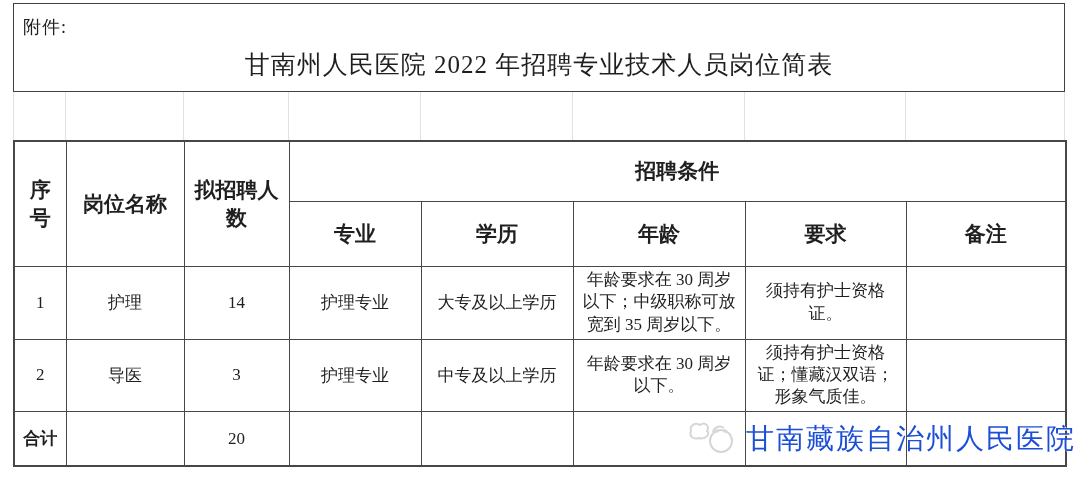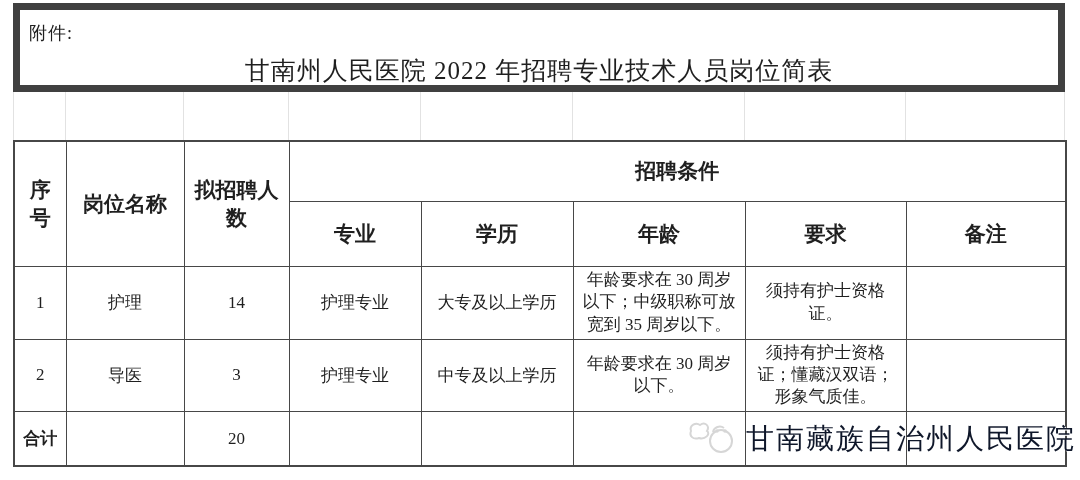--- a/index.html
+++ b/index.html
@@ -11,21 +11,21 @@
     overflow: hidden;
     font-family: "Liberation Serif", "DejaVu Serif", serif;
     color: #1f1f1f;
   }
 
   
   .title-box {
     position: absolute;
     left: 13px; top: 3px;
     width: 1052px; height: 89px;
-    border: 7px solid #404040;
+    border: 1px solid #404040;
     box-sizing: border-box;
     background: #ffffff;
   }
   .attachment-label {
     position: absolute;
     top: 11px; left: 9px;
     font-size: 18px;
     letter-spacing: 1px;
   }
   .doc-title {
@@ -89,21 +89,21 @@
     display: flex;
     align-items: center;
     z-index: 5;
     pointer-events: none;
   }
   .watermark-logo { flex: 0 0 auto; margin-right: 4px; }
   .watermark-text {
     font-family: "Liberation Sans", "DejaVu Sans", sans-serif;
     font-size: 28px;
     letter-spacing: 2px;
-    color: #0f172a;
+    color: #1d4ed8;
     text-shadow: 1px 1px 0 #ffffff;
     white-space: nowrap;
   }
 </style>
 </head>
 <body>
 
 <div class="screen">
 
   <div class="title-box">

